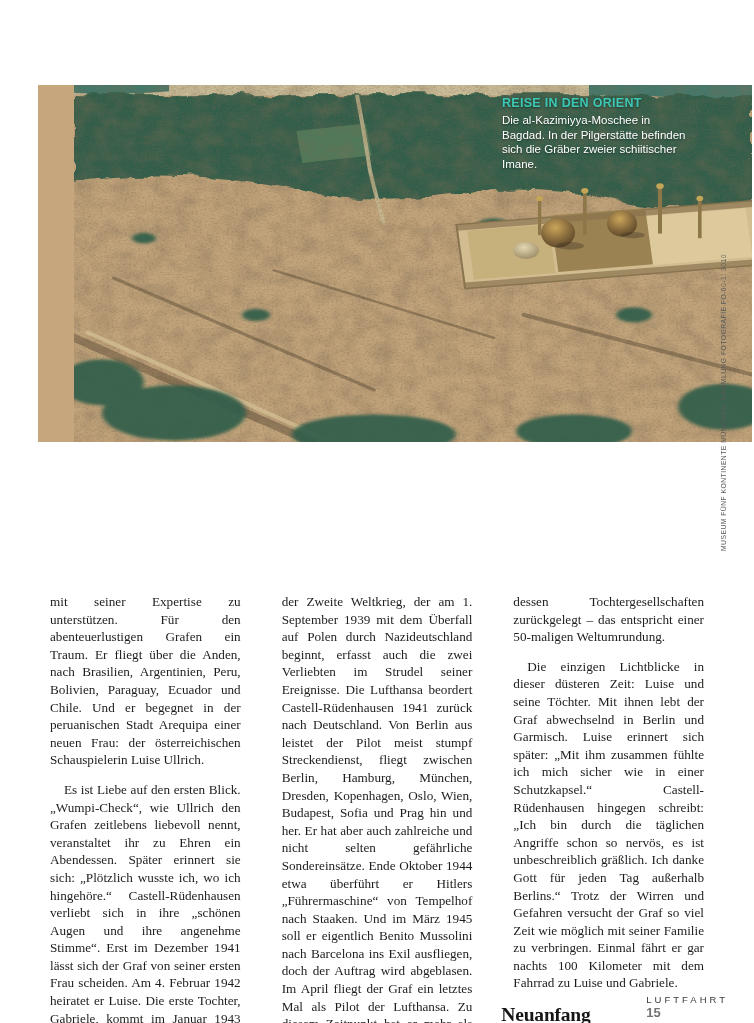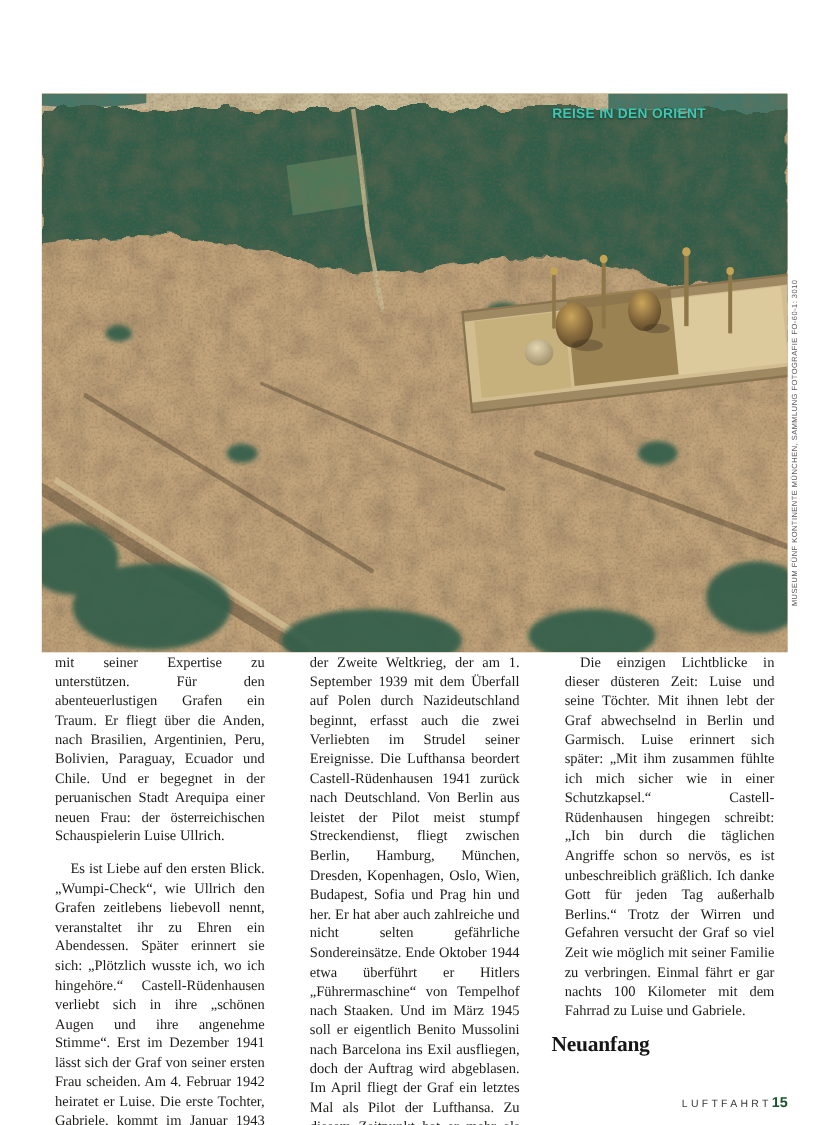--- a/index.html
+++ b/index.html
@@ -8,22 +8,23 @@
     --city:#c6a77d;
     --water:#41796c;
   }
   html,body{margin:0;padding:0;background:#e8e8e8;}
   .page{
     position:relative;width:754px;height:1023px;background:#ffffff;
     font-family:"Liberation Serif", serif;overflow:hidden;margin:0 auto;
   }
   
   .photo-wrap{
-    position:absolute;left:38px;top:85px;width:678px;height:508px;overflow:hidden;
+    position:absolute;left:38px;top:85px;width:678px;height:357px;overflow:hidden;
     background:var(--city);
+    padding-left:36px;
   }
   .photo-wrap svg{display:block;width:100%;height:100%;}
   .caption{
     position:absolute;left:464px;top:11px;width:192px;
     font-family:"Liberation Sans", sans-serif;
     text-shadow:0 1px 2px rgba(0,0,0,0.45);
   }
   .caption-title{
     font-size:12.5px;font-weight:bold;color:var(--accent);
     letter-spacing:0.3px;margin-bottom:3px;
@@ -48,24 +49,24 @@
   .indent{text-indent:14px;}
   .subhead{
     font-family:"Liberation Serif", serif;font-weight:bold;
     font-size:19.5px;line-height:22px;margin:11px 0 5px 0;color:#161616;
     text-align:left;letter-spacing:-0.2px;
   }
   
   .footer{
     position:absolute;right:38px;top:994px;
     font-family:"Liberation Sans", sans-serif;font-size:9.5px;
-    letter-spacing:3px;color:#3a3a3a;display:flex;align-items:baseline;
+    letter-spacing:3px;color:#3a3a3a;display:flex;align-items:baseline;flex-direction:column;
   }
   .pagenum{
-    font-weight:bold;font-size:13px;letter-spacing:0;color:#14532d;margin-left:0;
+    font-weight:bold;font-size:13px;letter-spacing:0;color:#737373;margin-left:12px;
   }
 </style>
 </head>
 <body>
 
 <div class="page">
 
   <div class="photo-wrap">
     <svg viewBox="0 0 678 466" preserveAspectRatio="none">
       <defs>
@@ -161,35 +162,37 @@
           <circle cx="586" cy="132" r="3.8"></circle>
           <circle cx="625.8" cy="148" r="3.4"></circle>
         </g>
       </g>
 
       <rect width="678" height="466" fill="#6f7d64" opacity="0.05"></rect>
     </svg>
 
     <div class="caption">
       <div class="caption-title">REISE IN DEN ORIENT</div>
+      <div class="caption-body">Die al-Kazimiyya-Moschee in Bagdad. In der Pilgerstätte befinden sich die Gräber zweier schiitischer Imane.</div>
     </div>
   </div>
 
   <div class="credit">MUSEUM FÜNF KONTINENTE MÜNCHEN, SAMMLUNG FOTOGRAFIE FO-60-1: 3010</div>
 
   <div class="columns">
     <div class="col">
       <p>mit seiner Expertise zu unterstützen. Für den abenteuerlustigen Grafen ein Traum. Er fliegt über die Anden, nach Brasilien, Argentinien, Peru, Bolivien, Paraguay, Ecuador und Chile. Und er begegnet in der peruanischen Stadt Arequipa einer neuen Frau: der österreichischen Schauspielerin Luise Ullrich.</p>
       <p class="indent">Es ist Liebe auf den ersten Blick. „Wumpi-Check“, wie Ullrich den Grafen zeitlebens liebevoll nennt, veranstaltet ihr zu Ehren ein Abendessen. Später erinnert sie sich: „Plötzlich wusste ich, wo ich hingehöre.“ Castell-Rüdenhausen verliebt sich in ihre „schönen Augen und ihre angenehme Stimme“. Erst im Dezember 1941 lässt sich der Graf von seiner ersten Frau scheiden. Am 4. Februar 1942 heiratet er Luise. Die erste Tochter, Gabriele, kommt im Januar 1943 zur Welt,die zweite, Michaela, im Oktober 1945.</p>
       <p class="indent">Doch zunächst beginnt eine Zeit der Entbehrungen und Gefahren. Denn</p>
     </div>
     <div class="col">
       <p>der Zweite Weltkrieg, der am 1. September 1939 mit dem Überfall auf Polen durch Nazideutschland beginnt, erfasst auch die zwei Verliebten im Strudel seiner Ereignisse. Die Lufthansa beordert Castell-Rüdenhausen 1941 zurück nach Deutschland. Von Berlin aus leistet der Pilot meist stumpf Streckendienst, fliegt zwischen Berlin, Hamburg, München, Dresden, Kopenhagen, Oslo, Wien, Budapest, Sofia und Prag hin und her. Er hat aber auch zahlreiche und nicht selten gefährliche Sondereinsätze. Ende Oktober 1944 etwa überführt er Hitlers „Führermaschine“ von Tempelhof nach Staaken. Und im März 1945 soll er eigentlich Benito Mussolini nach Barcelona ins Exil ausfliegen, doch der Auftrag wird abgeblasen. Im April fliegt der Graf ein letztes Mal als Pilot der Lufthansa. Zu diesem Zeitpunkt hat er mehr als zwei Millionen Flugkilometer für das Unternehmen und</p>
     </div>
     <div class="col">
+      <p>dessen Tochtergesellschaften zurückgelegt – das entspricht einer 50-maligen Weltumrundung.</p>
       <p class="indent">Die einzigen Lichtblicke in dieser düsteren Zeit: Luise und seine Töchter. Mit ihnen lebt der Graf abwechselnd in Berlin und Garmisch. Luise erinnert sich später: „Mit ihm zusammen fühlte ich mich sicher wie in einer Schutzkapsel.“ Castell-Rüdenhausen hingegen schreibt: „Ich bin durch die täglichen Angriffe schon so nervös, es ist unbeschreiblich gräßlich. Ich danke Gott für jeden Tag außerhalb Berlins.“ Trotz der Wirren und Gefahren versucht der Graf so viel Zeit wie möglich mit seiner Familie zu verbringen. Einmal fährt er gar nachts 100 Kilometer mit dem Fahrrad zu Luise und Gabriele.</p>
       <h2 class="subhead">Neuanfang</h2>
     </div>
   </div>
 
   <div class="footer">
     <span>LUFTFAHRT</span>
     <span class="pagenum">15</span>
   </div>
 

